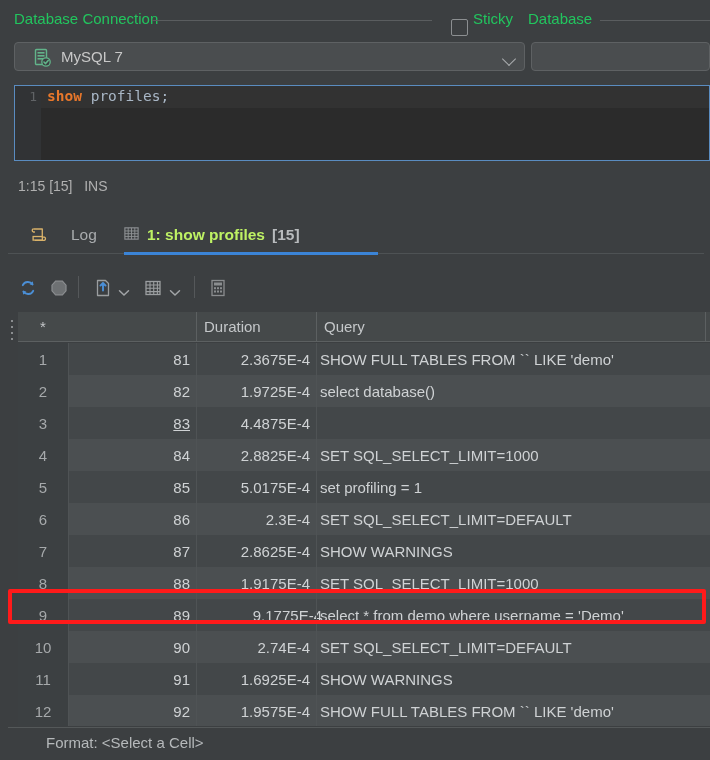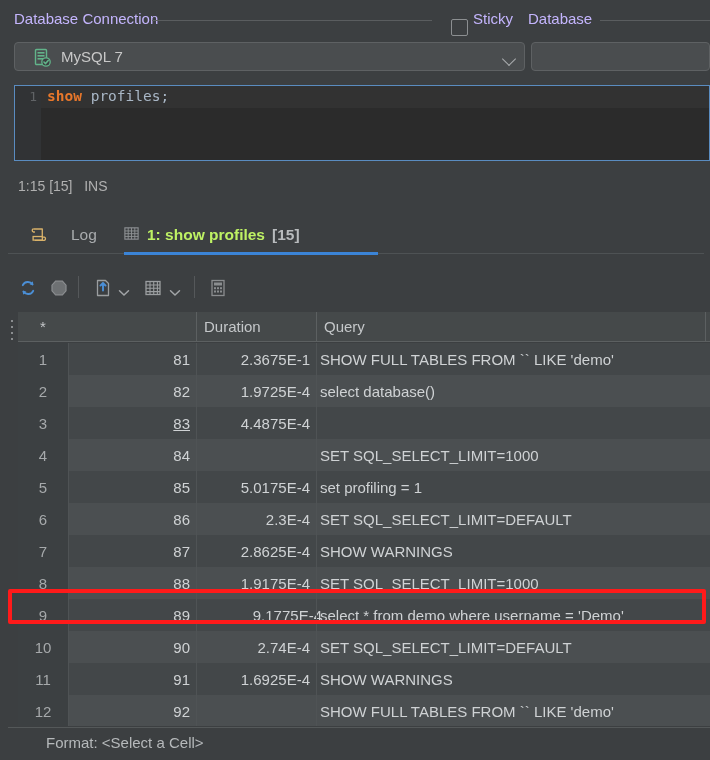--- a/index.html
+++ b/index.html
@@ -15,21 +15,21 @@
     background: #3c3f41;
     color: #bbbbbb;
   }
 
   
   .conn-bar { position: absolute; left: 0; top: 0; width: 710px; height: 82px; }
 
   .group-label-row { position: absolute; left: 0; top: 8px; height: 22px; width: 710px; }
   .glabel {
     position: absolute; top: 2px;
-    font-size: 15px; color: #c4b5fd; white-space: nowrap;
+    font-size: 15px; color: #22c55e; white-space: nowrap;
   }
   .gline {
     position: absolute; top: 12px; height: 1px; background: #5a5d5f;
   }
 
   .sticky-check {
     position: absolute; left: 451px; top: 11px;
     width: 15px; height: 15px;
     border: 1px solid #8c8f91; border-radius: 2px; background: #3c3f41;
   }
@@ -339,40 +339,41 @@
       <div class="ghead">
         <div class="hc hc-star" style="left:0px; width:50px;">*</div>
         <div class="hc hc-text bl" style="left:178px; width:120px;">Duration</div>
         <div class="hc hc-text bl" style="left:298px; width:389px;">Query</div>
         <div class="hc bl" style="left:687px; width:5px;"></div>
       </div>
 
       <div class="grow odd" style="top:31px;">
         <div class="rownum">1</div>
         <div class="cell num" style="left:50px; width:128px;">81</div>
-        <div class="cell num" style="left:178px; width:120px;">2.3675E-1</div>
+        <div class="cell num" style="left:178px; width:120px;">2.3675E-4</div>
         <div class="cell txt" style="left:298px; width:394px;">SHOW FULL TABLES FROM `` LIKE 'demo'</div>
       </div>
 
       <div class="grow even" style="top:63px;">
         <div class="rownum">2</div>
         <div class="cell num" style="left:50px; width:128px;">82</div>
         <div class="cell num" style="left:178px; width:120px;">1.9725E-4</div>
         <div class="cell txt" style="left:298px; width:394px;">select database()</div>
       </div>
 
       <div class="grow odd" style="top:95px;">
         <div class="rownum">3</div>
         <div class="cell num" style="left:50px; width:128px;text-decoration:underline;">83</div>
         <div class="cell num" style="left:178px; width:120px;">4.4875E-4</div>
       </div>
 
       <div class="grow even" style="top:127px;">
         <div class="rownum">4</div>
         <div class="cell num" style="left:50px; width:128px;">84</div>
+        <div class="cell num" style="left:178px; width:120px;">2.8825E-4</div>
         <div class="cell txt" style="left:298px; width:394px;">SET SQL_SELECT_LIMIT=1000</div>
       </div>
 
       <div class="grow odd" style="top:159px;">
         <div class="rownum">5</div>
         <div class="cell num" style="left:50px; width:128px;">85</div>
         <div class="cell num" style="left:178px; width:120px;">5.0175E-4</div>
         <div class="cell txt" style="left:298px; width:394px;">set profiling = 1</div>
       </div>
 
@@ -414,20 +415,21 @@
       <div class="grow odd" style="top:351px;">
         <div class="rownum">11</div>
         <div class="cell num" style="left:50px; width:128px;">91</div>
         <div class="cell num" style="left:178px; width:120px;">1.6925E-4</div>
         <div class="cell txt" style="left:298px; width:394px;">SHOW WARNINGS</div>
       </div>
 
       <div class="grow even" style="top:383px;">
         <div class="rownum">12</div>
         <div class="cell num" style="left:50px; width:128px;">92</div>
+        <div class="cell num" style="left:178px; width:120px;">1.9575E-4</div>
         <div class="cell txt" style="left:298px; width:394px;">SHOW FULL TABLES FROM `` LIKE 'demo'</div>
       </div>
 
       <div class="gline-v" style="left:50px;  top:31px; height:383px;"></div>
       <div class="gline-v" style="left:178px; top:31px; height:383px;"></div>
       <div class="gline-v" style="left:298px; top:31px; height:383px;"></div>
     </div>
   </div>
 
   <div class="red-box"></div>

